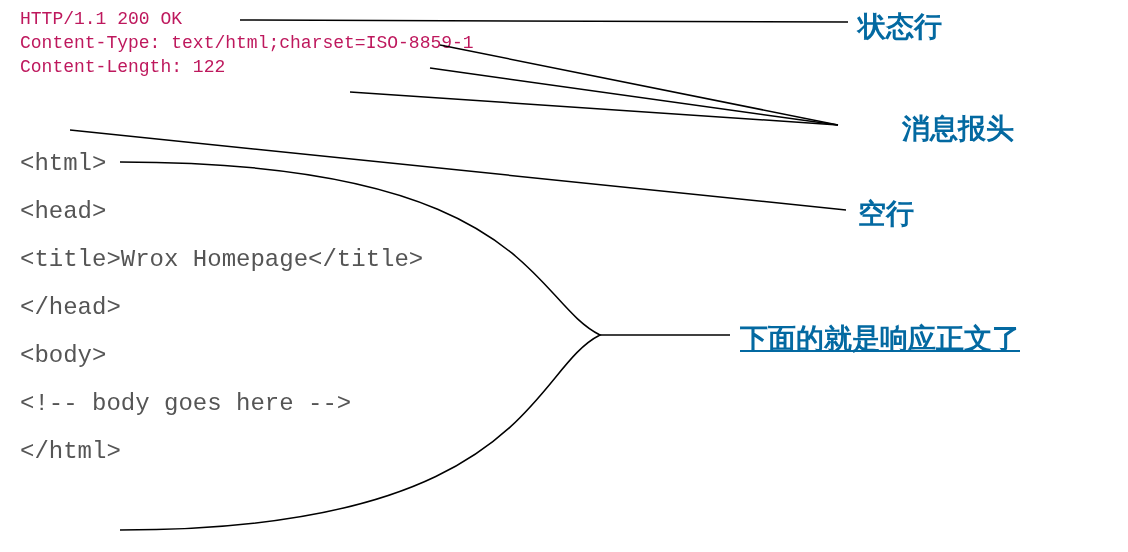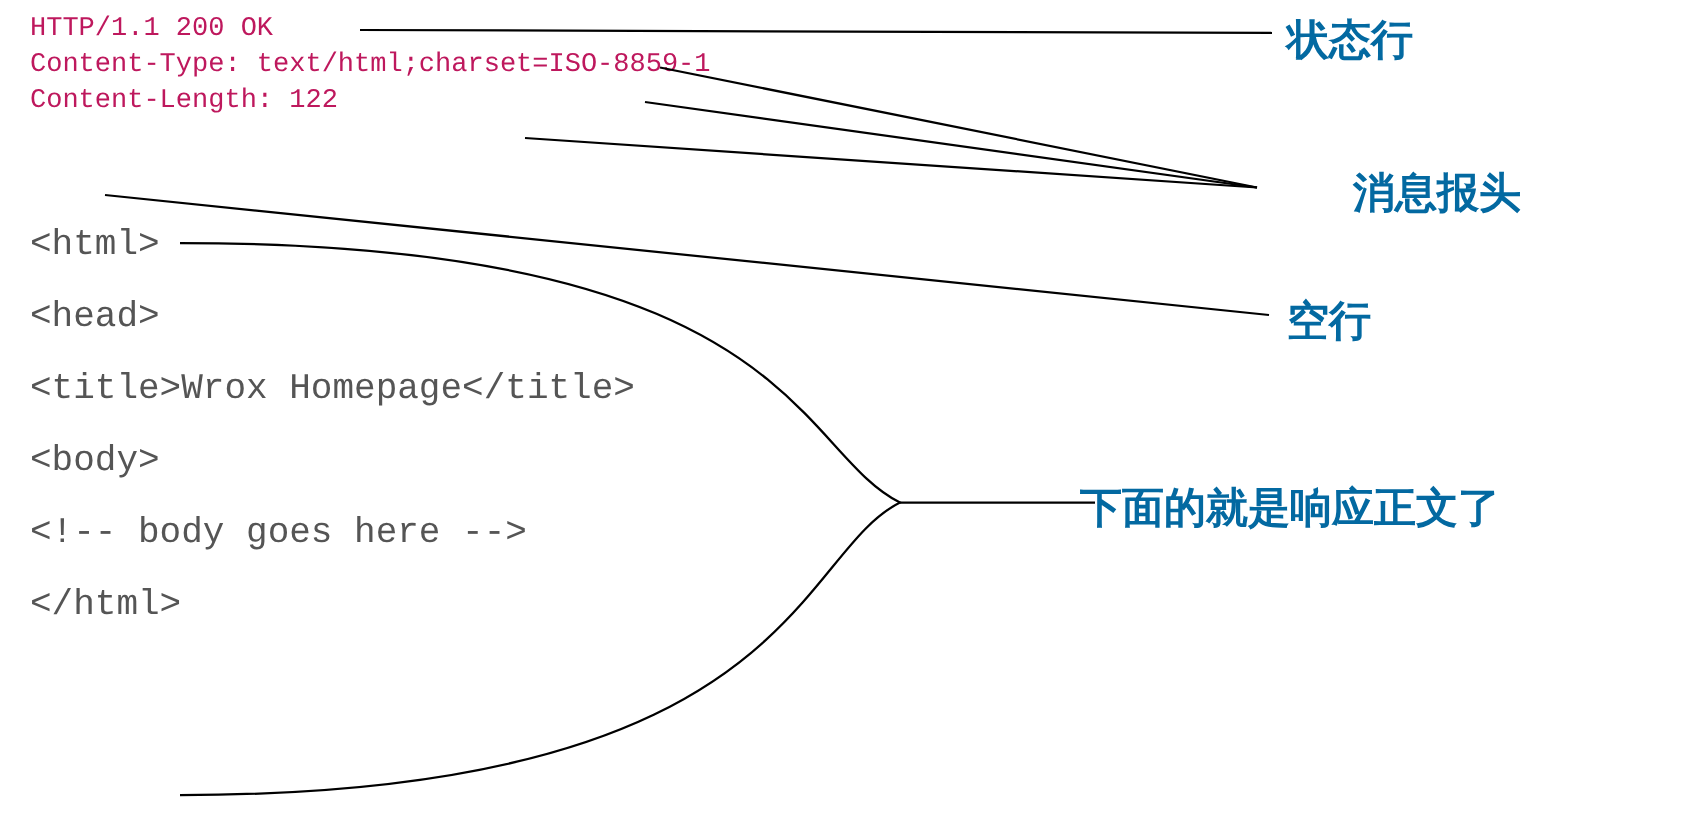--- a/index.html
+++ b/index.html
@@ -40,21 +40,21 @@
     .label {
       position: absolute;
       font-family: "Microsoft YaHei", "SimHei", sans-serif;
       font-size: 28px;
       font-weight: bold;
       color: #0369a1;
     }
     .label-1 { left: 858px; top: 8px; }
     .label-2 { left: 858px; top: 110px; margin-left: 44px; }
     .label-3 { left: 858px; top: 195px; }
-    .label-4 { left: 720px; top: 320px; }
+    .label-4 { left: 740px; top: 320px; text-decoration: underline; }
     svg.connector {
       position: absolute;
       top: 0;
       left: 0;
       width: 1128px;
       height: 552px;
       pointer-events: none;
     }
     svg.connector line, svg.connector path {
       stroke: #000;
@@ -68,20 +68,21 @@
 <div class="code-area">
   <div class="code-line">HTTP/1.1 200 OK</div>
   <div class="code-line">Content-Type: text/html;charset=ISO-8859-1</div>
   <div class="code-line">Content-Length: 122</div>
 </div>
 
 <div class="body-area">
   <div class="body-line">&lt;html&gt;</div>
   <div class="body-line">&lt;head&gt;</div>
   <div class="body-line">&lt;title&gt;Wrox Homepage&lt;/title&gt;</div>
+  <div class="body-line">&lt;/head&gt;</div>
   <div class="body-line">&lt;body&gt;</div>
   <div class="body-line">&lt;!-- body goes here --&gt;</div>
   <div class="body-line">&lt;/html&gt;</div>
 </div>
 
 <div class="label label-1">状态行</div>
 <div class="label label-2">消息报头</div>
 <div class="label label-3">空行</div>
 <div class="label label-4">下面的就是响应正文了</div>
 

